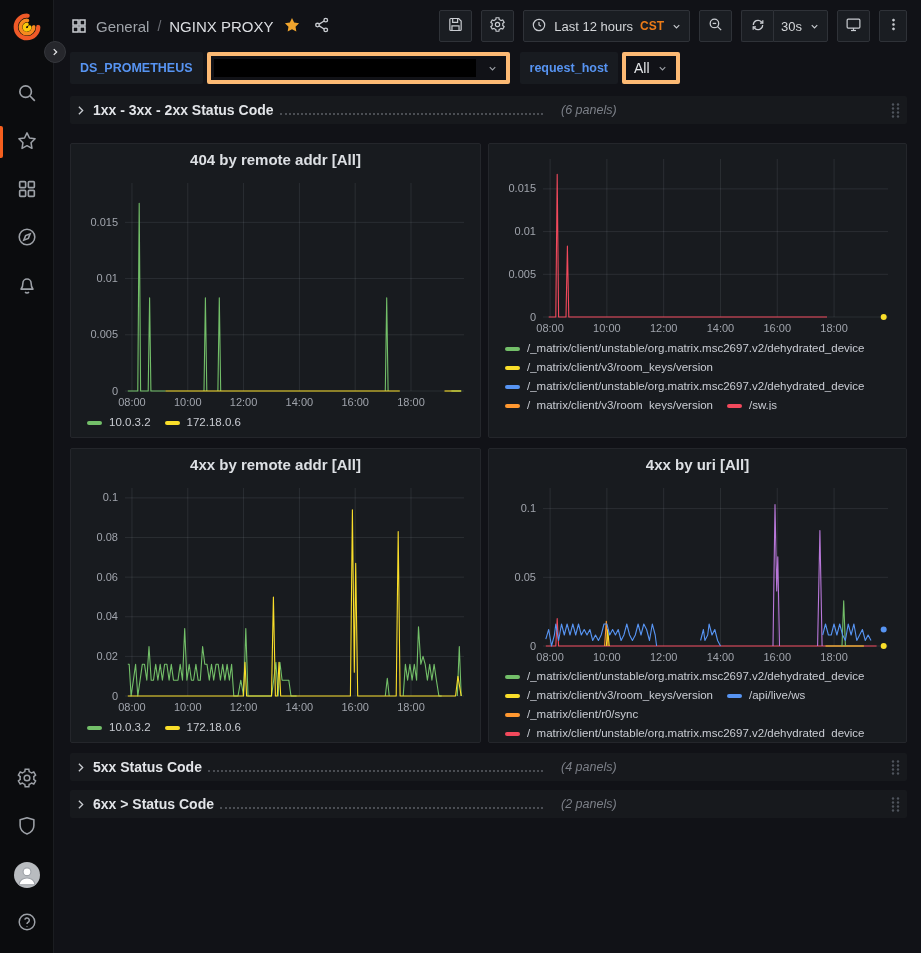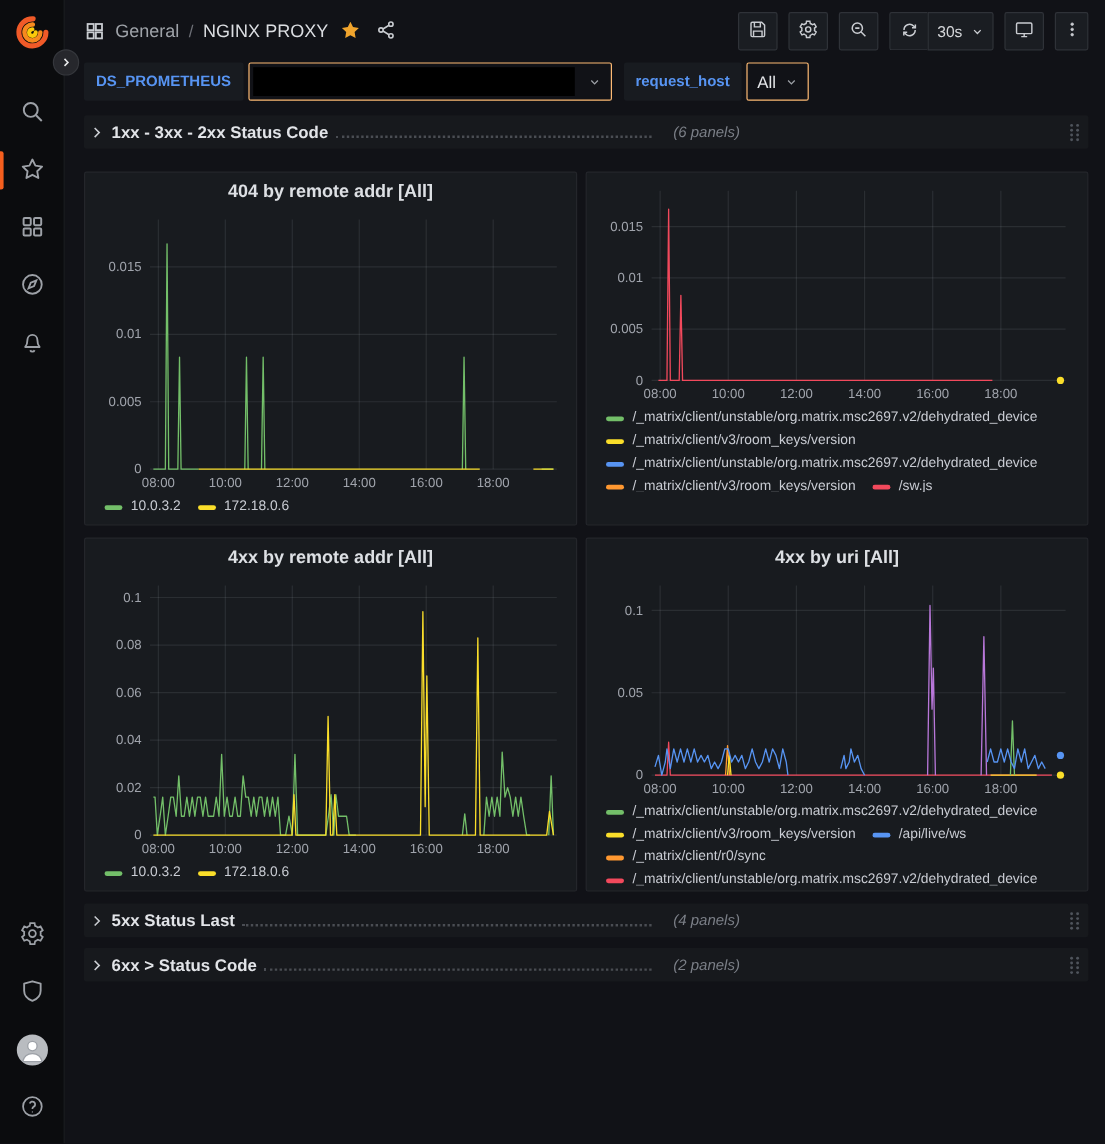--- a/index.html
+++ b/index.html
@@ -60,21 +60,21 @@
   .submenu {
     position:absolute; left:70px; top:52px; right:14px; height:40px;
     display:flex; gap:10px;
   }
   .var-group { display:flex; gap:4px; }
   .var-label {
     height:32px; padding:0 10px; background:#181b20; border-radius:2px;
     color:#5794f2; font-weight:700; font-size:12.5px; display:flex; align-items:center; cursor:pointer;
   }
   .var-value {
-    height:32px; background:#111217; border:1px solid #fdba74; border-radius:2px;
+    height:32px; background:#111217; border:4px solid #fdba74; border-radius:2px;
     display:flex; align-items:center; padding:0 8px; cursor:pointer; position:relative;
   }
   .var-value.ds { width:303px; }
   .censor { position:absolute; left:3px; top:3px; bottom:3px; right:30px; background:#000; }
   .var-value .caret { margin-left:auto; }
   .var-value.all { gap:7px; color:#e3e5e8; font-size:14px; }
   
   .dash { position:absolute; left:70px; top:96px; width:837px; }
   .row-head {
     height:28px; display:flex; align-items:center; gap:6px;
@@ -239,20 +239,35 @@
             <path d="M8 3.5V9h7V3.5"></path>
             <path d="M7 20.5V14h10v6.5"></path>
           </svg>
       </span>
     </button>
     <button class="btn">
       <span>
         <svg width="17" height="17" viewBox="0 0 24 24" fill="none" stroke-width="1.7">
             <circle cx="12" cy="12" r="3"></circle>
             <path d="M19.4 13.5a7.6 7.6 0 0 0 0-3l2-1.6-2-3.4-2.4 1a7.6 7.6 0 0 0-2.6-1.5L14 2.5h-4l-.4 2.5A7.6 7.6 0 0 0 7 6.5l-2.4-1-2 3.4 2 1.6a7.6 7.6 0 0 0 0 3l-2 1.6 2 3.4 2.4-1a7.6 7.6 0 0 0 2.6 1.5l.4 2.5h4l.4-2.5a7.6 7.6 0 0 0 2.6-1.5l2.4 1 2-3.4z"></path>
+          </svg>
+      </span>
+    </button>
+    <button class="btn">
+      <span>
+        <svg width="16" height="16" viewBox="0 0 24 24" fill="none" stroke-width="1.8">
+            <circle cx="12" cy="12" r="8.5"></circle>
+            <path d="M12 7.5V12l3 2"></path>
+          </svg>
+      </span>
+      <span>Last 12 hours</span>
+      <span class="tz">CST</span>
+      <span class="caret">
+        <svg width="11" height="11" viewBox="0 0 24 24" fill="none" stroke="#9da1a7" stroke-width="2.4">
+            <polyline points="6,9 12,15 18,9"></polyline>
           </svg>
       </span>
     </button>
     <button class="btn">
       <span>
         <svg width="17" height="17" viewBox="0 0 24 24" fill="none" stroke-width="1.8">
             <circle cx="10.5" cy="10.5" r="6"></circle>
             <line x1="15" y1="15" x2="20" y2="20"></line>
             <line x1="8" y1="10.5" x2="13" y2="10.5"></line>
           </svg>
@@ -548,21 +563,21 @@
     </section>
   </div>
 
   <div class="row-head collapsed">
     <span style="display:flex;">
       <svg width="13" height="13" viewBox="0 0 24 24" fill="none" stroke="#c9ccd1" stroke-width="2.4">
           <polyline points="9,5 16,12 9,19"></polyline>
         </svg>
     </span>
     <span class="titleblock">
-      <span class="row-title">5xx Status Last</span>
+      <span class="row-title">5xx Status Code</span>
       <span class="leader"></span>
     </span>
     <span class="row-count">(4 panels)</span>
     <span class="row-handle">
       <svg width="11" height="17" viewBox="0 0 11 17" fill="#4f545c">
           <circle cx="3" cy="2.5" r="1.2"></circle>
           <circle cx="8" cy="2.5" r="1.2"></circle>
           <circle cx="3" cy="6.5" r="1.2"></circle>
           <circle cx="8" cy="6.5" r="1.2"></circle>
           <circle cx="3" cy="10.5" r="1.2"></circle>

